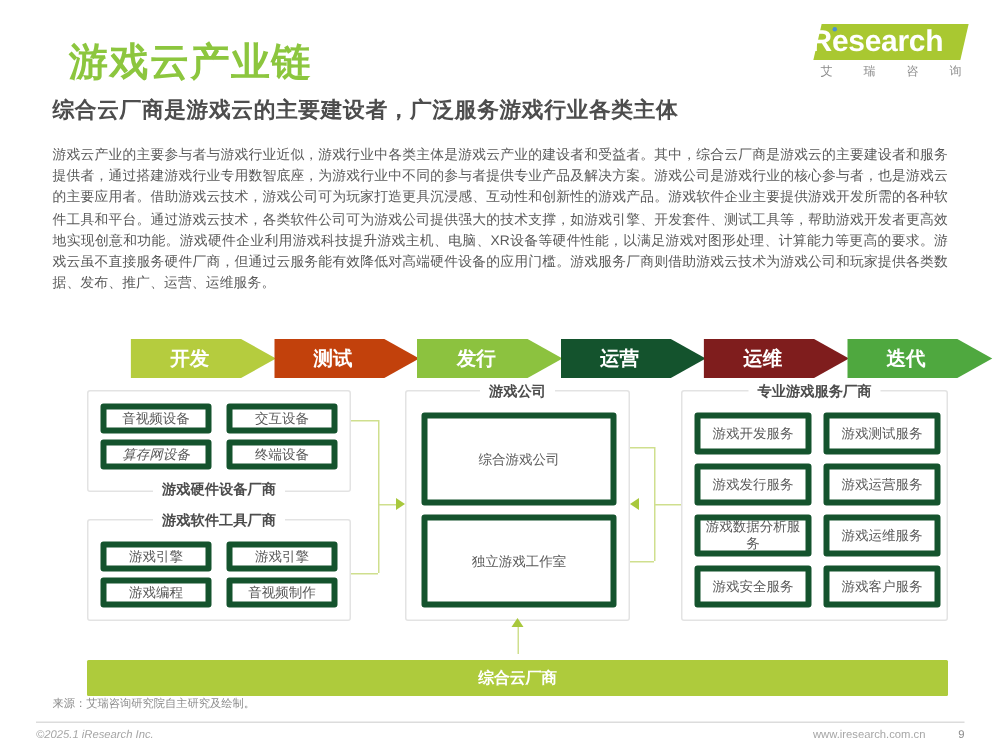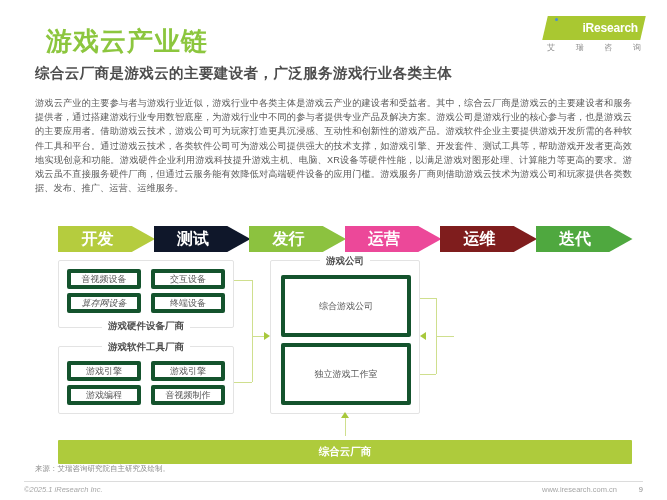--- a/index.html
+++ b/index.html
@@ -24,22 +24,22 @@
 
   
   .logo{position:absolute;right:24px;top:16px;width:108px;height:42px;}
   .logo-badge{
     position:absolute;left:10px;top:0;width:98px;height:24px;
     background:#A9C831;
     transform:skewX(-13deg);
   }
   .logo-text{
     position:absolute;left:0;top:0;width:108px;height:24px;
-    line-height:24px;text-align:right;padding-right:5px;box-sizing:border-box;
-    font-size:12px;font-weight:bold;color:#ffffff;letter-spacing:-.2px;
+    line-height:24px;text-align:left;padding-right:5px;box-sizing:border-box;
+    font-size:20px;font-weight:bold;color:#ffffff;letter-spacing:-.2px;
   }
   .logo-dot{
     position:absolute;left:20px;top:2px;width:3px;height:3px;border-radius:50%;
     background:#4a8fd4;
   }
   .logo-sub{
     position:absolute;left:12px;top:26px;width:94px;
     font-size:8px;color:#8c8c8c;display:flex;justify-content:space-between;
   }
 
@@ -47,24 +47,24 @@
   .para{
     position:absolute;left:35px;top:96px;width:597px;
     font-size:9.2px;line-height:14.2px;color:#595959;text-align:justify;
     letter-spacing:.1px;
   }
 
   
   .chevrons{position:absolute;left:58px;top:226px;width:574px;height:26px;}
   .chev{
     position:absolute;top:0;height:26px;width:97px;
-    color:#ffffff;font-size:16px;font-weight:bold;
+    color:#ffffff;font-size:13px;font-weight:bold;
     display:flex;align-items:center;justify-content:center;
     clip-path:polygon(0 0, 76% 0, 100% 50%, 76% 100%, 0 100%);
-    padding-right:18px;box-sizing:border-box;
+    padding-right:18px;box-sizing:border-box;margin-left:29px;
   }
 
   
   .diagram{position:absolute;left:58px;top:258px;width:574px;height:178px;}
 
   .group{
     position:absolute;border:1px solid #e3e3e3;border-radius:2px;
     background:#ffffff;box-sizing:border-box;
   }
   .group-label{
@@ -142,27 +142,27 @@
       <span>询</span>
     </div>
   </div>
 
   <div class="para">游戏云产业的主要参与者与游戏行业近似，游戏行业中各类主体是游戏云产业的建设者和受益者。其中，综合云厂商是游戏云的主要建设者和服务提供者，通过搭建游戏行业专用数智底座，为游戏行业中不同的参与者提供专业产品及解决方案。游戏公司是游戏行业的核心参与者，也是游戏云的主要应用者。借助游戏云技术，游戏公司可为玩家打造更具沉浸感、互动性和创新性的游戏产品。游戏软件企业主要提供游戏开发所需的各种软件工具和平台。通过游戏云技术，各类软件公司可为游戏公司提供强大的技术支撑，如游戏引擎、开发套件、测试工具等，帮助游戏开发者更高效地实现创意和功能。游戏硬件企业利用游戏科技提升游戏主机、电脑、XR设备等硬件性能，以满足游戏对图形处理、计算能力等更高的要求。游戏云虽不直接服务硬件厂商，但通过云服务能有效降低对高端硬件设备的应用门槛。游戏服务厂商则借助游戏云技术为游戏公司和玩家提供各类数据、发布、推广、运营、运维服务。</div>
 
   <div class="chevrons" id="chevrons">
       <div class="chev" style="left: 0px; background: rgb(181, 204, 62);">
         <span>开发</span>
       </div>
-      <div class="chev" style="left: 95.5px; background: #0f172a;">
+      <div class="chev" style="left: 95.5px; background: #c2410c;">
         <span>测试</span>
       </div>
       <div class="chev" style="left: 191px; background: rgb(140, 194, 63);">
         <span>发行</span>
       </div>
-      <div class="chev" style="left: 286.5px; background: #ec4899; text-align: center;">
+      <div class="chev" style="left: 286.5px; background: #14532d; text-align: center;">
         <span>运营</span>
       </div>
       <div class="chev" style="left: 382px; background: #7f1d1d;">
         <span>运维</span>
       </div>
       <div class="chev" style="left: 477.5px; background: rgb(79, 168, 63);">
         <span>迭代</span>
       </div>
     </div>
 
@@ -178,20 +178,31 @@
         <div class="group-label top">游戏软件工具厂商</div>
         <div class="cell" style="left: 8px; top: 14px; width: 74px; height: 20px;">游戏引擎</div>
         <div class="cell" style="left: 92px; top: 14px; width: 74px; height: 20px;">游戏引擎</div>
         <div class="cell" style="left: 8px; top: 38px; width: 74px; height: 20px;">游戏编程</div>
         <div class="cell" style="left: 92px; top: 38px; width: 74px; height: 20px;">音视频制作</div>
       </div>
       <div class="group" style="left: 212px; top: 2px; width: 150px; height: 154px;">
         <div class="group-label top">游戏公司</div>
         <div class="cell" style="left: 10px; top: 14px; width: 130px; height: 62px;">综合游戏公司</div>
         <div class="cell" style="left: 10px; top: 82px; width: 130px; height: 62px;">独立游戏工作室</div>
+      </div>
+      <div class="group" style="left: 396px; top: 2px; width: 178px; height: 154px;">
+        <div class="group-label top">专业游戏服务厂商</div>
+        <div class="cell" style="left: 8px; top: 14px; width: 78px; height: 28px;">游戏开发服务</div>
+        <div class="cell" style="left: 94px; top: 14px; width: 78px; height: 28px;">游戏测试服务</div>
+        <div class="cell" style="left: 8px; top: 48px; width: 78px; height: 28px;">游戏发行服务</div>
+        <div class="cell" style="left: 94px; top: 48px; width: 78px; height: 28px;">游戏运营服务</div>
+        <div class="cell" style="left: 8px; top: 82px; width: 78px; height: 28px;">游戏数据分析服务</div>
+        <div class="cell" style="left: 94px; top: 82px; width: 78px; height: 28px;">游戏运维服务</div>
+        <div class="cell" style="left: 8px; top: 116px; width: 78px; height: 28px;">游戏安全服务</div>
+        <div class="cell" style="left: 94px; top: 116px; width: 78px; height: 28px;">游戏客户服务</div>
       </div>
       <div class="conn" style="left: 176px; top: 22px; width: 18px; height: 1px;"></div>
       <div class="conn" style="left: 176px; top: 124px; width: 18px; height: 1px;"></div>
       <div class="conn" style="left: 194px; top: 22px; width: 1px; height: 102px;"></div>
       <div class="conn" style="left: 194px; top: 78px; width: 14px; height: 1px;"></div>
       <div class="arrow-r" style="left: 206px; top: 74px;"></div>
       <div class="conn" style="left: 378px; top: 78px; width: 18px; height: 1px;"></div>
       <div class="conn" style="left: 378px; top: 40px; width: 1px; height: 76px;"></div>
       <div class="conn" style="left: 362px; top: 40px; width: 16px; height: 1px;"></div>
       <div class="conn" style="left: 362px; top: 116px; width: 16px; height: 1px;"></div>

